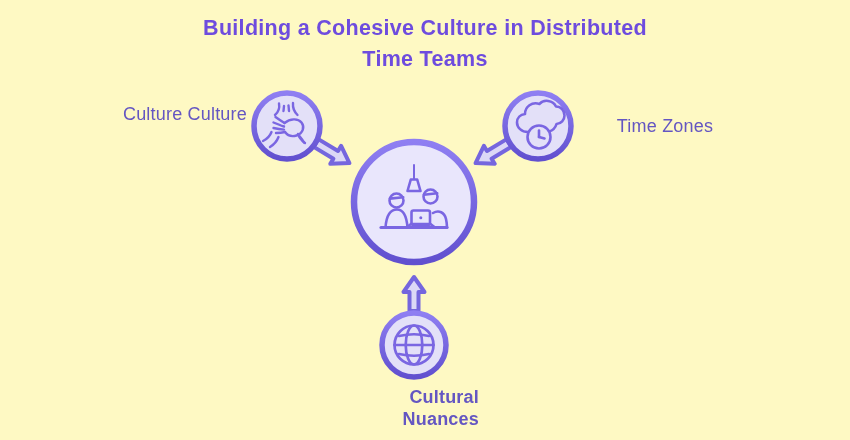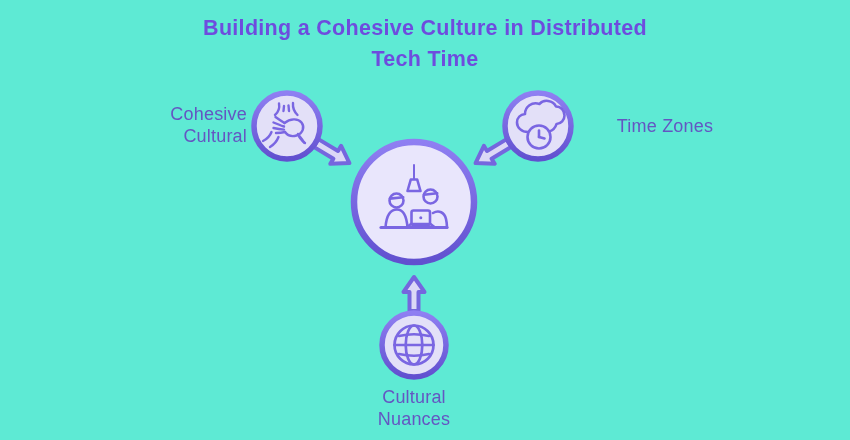--- a/index.html
+++ b/index.html
@@ -1,19 +1,19 @@
 <!DOCTYPE html>
 <html><head>
 <meta charset="utf-8">
 <style>
   html,body{margin:0;padding:0;}
   .stage{
     position:relative;
     width:850px;height:440px;
-    background:#5eead4;
+    background:#fef9c3;
     overflow:hidden;
     font-family:"Liberation Sans",sans-serif;
   }
   .title{
     position:absolute;top:13px;left:0;right:0;
     text-align:center;
     font-size:21.5px;font-weight:bold;
     color:#6e4cde;
     letter-spacing:.3px;
     line-height:1.45;
@@ -23,30 +23,30 @@
   .diagram-svg{position:absolute;top:0;left:0;}
   .label{
     position:absolute;
     font-size:18px;
     line-height:1.22;
     color:#6456c2;
     letter-spacing:.2px;
   }
   .label-left{left:117px;top:104px;width:130px;text-align:right;}
   .label-right{left:585px;top:116px;width:160px;text-align:center;}
-  .label-bottom{left:349px;top:387px;width:130px;text-align:center;}
+  .label-bottom{left:349px;top:387px;width:130px;text-align:right;font-weight:bold;}
 </style>
 </head>
 <body>
 
 <div class="stage">
 
   <h1 class="title">
     <span>Building a Cohesive Culture in Distributed</span>
-    <span>Tech Time</span>
+    <span>Time Teams</span>
   </h1>
 
   <svg class="diagram-svg" width="850" height="440" viewBox="0 0 850 440">
     <defs>
       <linearGradient id="rg" x1="0" y1="0" x2="0" y2="1">
         <stop offset="0" stop-color="#8f7ff2"></stop>
         <stop offset="1" stop-color="#6150cf"></stop>
       </linearGradient>
     </defs>
 
@@ -125,18 +125,18 @@
       <g fill="none" stroke="#7a66e2" stroke-width="2.7" stroke-linecap="round" stroke-linejoin="round">
         <circle cx="414" cy="345" r="19.5"></circle>
         <ellipse cx="414" cy="345" rx="8.3" ry="19.5"></ellipse>
         <path d="M394.5,345 H433.5"></path>
         <path d="M399,336 Q414,332.5 429,336"></path>
         <path d="M399,354 Q414,357.5 429,354"></path>
       </g>
     </g>
   </svg>
 
-  <div class="label label-left">Cohesive Cultural</div>
+  <div class="label label-left">Culture Culture</div>
 
   <div class="label label-right">Time Zones</div>
 
   <div class="label label-bottom">Cultural Nuances</div>
 </div>
 
 </body></html>

